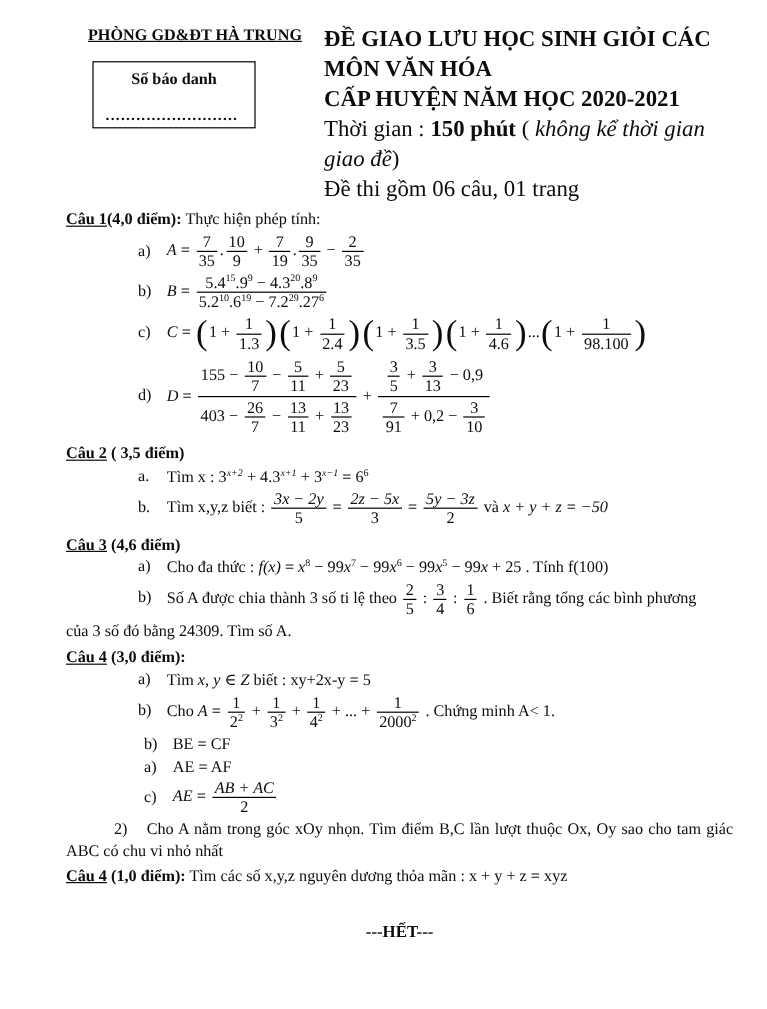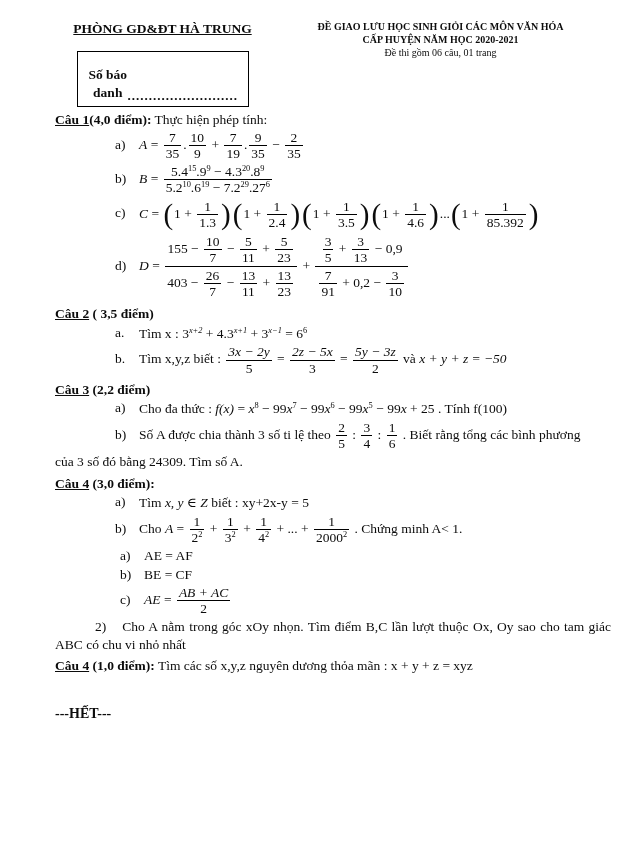--- a/index.html
+++ b/index.html
@@ -6,37 +6,37 @@
   .page{
     width:639px;height:841px;background:#ffffff;box-sizing:border-box;
     padding:12px 28px 0 55px;overflow:hidden;
     font-family:"Liberation Serif","DejaVu Serif",serif;
     font-size:13.5px;color:#0c0c0c;line-height:1.3;
   }
   
   .hdr{display:flex;}
   .hdr-left{width:215px;flex:none;}
   .dept{font-weight:bold;font-size:13.5px;text-align:center;text-decoration:underline;margin-top:8px;}
-  .sbd-box{border:1.6px solid #000;width:172px;height:56px;margin:13px auto 0 22px;
-    padding:5px 10px 4px 10px;display:flex;flex-direction:row;justify-content:space-between;box-sizing:border-box;align-items:flex-end;}
+  .sbd-box{border:1.6px solid #000;width:136px;height:56px;margin:13px auto 0 22px;
+    padding:5px 10px 4px 10px;display:flex;flex-direction:column;justify-content:space-between;box-sizing:border-box;}
   .sbd-label{font-weight:bold;text-align:center;font-size:13.5px;}
   .sbd-dots{font-weight:bold;letter-spacing:1px;font-size:13px;line-height:0.8;}
-  .hdr-right{flex:1;text-align:center;font-size:10px;line-height:1.32;margin-top:8px;}
+  .hdr-right{flex:1;font-size:19px;line-height:1.32;margin-top:8px;}
   .h-title{font-weight:bold;}
   
   .q-head{font-weight:bold;margin-top:4px;}
   .q-label{text-decoration:underline;}
   .q-rest{font-weight:normal;}
   .item{margin:1px 0 1px 60px;}
   .item5{margin:1px 0 1px 65px;}
   .marker{display:inline-block;min-width:18px;margin-right:6px;}
   .para{text-align:justify;margin:1px 0;}
   .marker-num{margin-left:40px;margin-right:16px;}
   .cont-line{margin:1px 0;}
-  .footer{text-align:left;font-weight:bold;margin-top:30px;font-size:14px;}
+  .footer{text-align:center;font-weight:bold;margin-top:30px;font-size:14px;}
   
   .math{display:inline-block;vertical-align:middle;}
   .mi{font-style:italic;}
   sup{font-size:0.62em;line-height:0;}
   .frac{display:inline-block;vertical-align:middle;text-align:center;margin:1px 2px;}
   .frac .num{display:block;border-bottom:1px solid #000;padding:0 2px;line-height:1.12;}
   .frac .den{display:block;padding:0 2px;line-height:1.12;}
   .grp{display:inline-flex;align-items:center;vertical-align:middle;}
   .paren{font-size:2.15em;line-height:0;font-weight:400;padding:0 1px;}
 </style>
@@ -49,20 +49,21 @@
     <div class="hdr-left">
       <div class="dept">PHÒNG GD&amp;ĐT HÀ TRUNG</div>
       <div class="sbd-box">
         <div class="sbd-label">Số báo danh</div>
         <div class="sbd-dots">..........................</div>
       </div>
     </div>
     <div class="hdr-right">
       <div class="h-title">ĐỀ GIAO LƯU HỌC SINH GIỎI CÁC MÔN VĂN HÓA</div>
       <div class="h-title">CẤP HUYỆN NĂM HỌC 2020-2021</div>
+      <div><span>Thời gian : </span><b>150 phút</b><span> ( </span><i>không kể thời gian giao đề</i><span>)</span></div>
       <div>Đề thi gồm 06 câu, 01 trang</div>
     </div>
   </div>
 
   <div class="q-head"><span class="q-label">Câu 1</span><span>(4,0 điểm):</span><span class="q-rest"> Thực hiện phép tính:</span></div>
   <div class="item"><span class="marker">a)</span><span class="math"><span class="mi">A</span><span> = </span><span class="frac"><span class="num"><span>7</span></span><span class="den"><span>35</span></span></span><span>.</span><span class="frac"><span class="num"><span>10</span></span><span class="den"><span>9</span></span></span><span> + </span><span class="frac"><span class="num"><span>7</span></span><span class="den"><span>19</span></span></span><span>.</span><span class="frac"><span class="num"><span>9</span></span><span class="den"><span>35</span></span></span><span> − </span><span class="frac"><span class="num"><span>2</span></span><span class="den"><span>35</span></span></span></span></div>
   <div class="item"><span class="marker">b)</span><span class="math"><span class="mi">B</span><span> = </span><span class="frac"><span class="num"><span><span>5.4</span><sup>15</sup></span><span>.</span><span><span>9</span><sup>9</sup></span><span> − </span><span><span>4.3</span><sup>20</sup></span><span>.</span><span><span>8</span><sup>9</sup></span></span><span class="den"><span><span>5.2</span><sup>10</sup></span><span>.</span><span><span>6</span><sup>19</sup></span><span> − </span><span><span>7.2</span><sup>29</sup></span><span>.</span><span><span>27</span><sup>6</sup></span></span></span></span></div>
   <div class="item"><span class="marker">c)</span><span class="math"><span class="mi">C</span><span> = </span><span class="grp">
           <span class="paren">(</span>
           <span><span>1 + </span><span class="frac"><span class="num"><span>1</span></span><span class="den"><span>1.3</span></span></span></span>
@@ -74,40 +75,40 @@
         </span><span class="grp">
           <span class="paren">(</span>
           <span><span>1 + </span><span class="frac"><span class="num"><span>1</span></span><span class="den"><span>3.5</span></span></span></span>
           <span class="paren">)</span>
         </span><span class="grp">
           <span class="paren">(</span>
           <span><span>1 + </span><span class="frac"><span class="num"><span>1</span></span><span class="den"><span>4.6</span></span></span></span>
           <span class="paren">)</span>
         </span><span>...</span><span class="grp">
           <span class="paren">(</span>
-          <span><span>1 + </span><span class="frac"><span class="num"><span>1</span></span><span class="den"><span>85.392</span></span></span></span>
+          <span><span>1 + </span><span class="frac"><span class="num"><span>1</span></span><span class="den"><span>98.100</span></span></span></span>
           <span class="paren">)</span>
         </span></span></div>
   <div class="item"><span class="marker">d)</span><span class="math"><span class="mi">D</span><span> = </span><span class="frac"><span class="num"><span>155 − </span><span class="frac"><span class="num"><span>10</span></span><span class="den"><span>7</span></span></span><span> − </span><span class="frac"><span class="num"><span>5</span></span><span class="den"><span>11</span></span></span><span> + </span><span class="frac"><span class="num"><span>5</span></span><span class="den"><span>23</span></span></span></span><span class="den"><span>403 − </span><span class="frac"><span class="num"><span>26</span></span><span class="den"><span>7</span></span></span><span> − </span><span class="frac"><span class="num"><span>13</span></span><span class="den"><span>11</span></span></span><span> + </span><span class="frac"><span class="num"><span>13</span></span><span class="den"><span>23</span></span></span></span></span><span> + </span><span class="frac"><span class="num"><span class="frac"><span class="num"><span>3</span></span><span class="den"><span>5</span></span></span><span> + </span><span class="frac"><span class="num"><span>3</span></span><span class="den"><span>13</span></span></span><span> − 0,9</span></span><span class="den"><span class="frac"><span class="num"><span>7</span></span><span class="den"><span>91</span></span></span><span> + 0,2 − </span><span class="frac"><span class="num"><span>3</span></span><span class="den"><span>10</span></span></span></span></span></span></div>
 
   <div class="q-head"><span class="q-label">Câu 2</span><span> ( 3,5 điểm)</span></div>
   <div class="item"><span class="marker">a.</span><span class="math"><span>Tìm x : </span><span><span>3</span><sup class="mi">x+2</sup></span><span> + 4.</span><span><span>3</span><sup class="mi">x+1</sup></span><span> + </span><span><span>3</span><sup class="mi">x−1</sup></span><span> = </span><span><span>6</span><sup>6</sup></span></span></div>
   <div class="item"><span class="marker">b.</span><span class="math"><span>Tìm x,y,z biết : </span><span class="frac"><span class="num"><span class="mi">3x − 2y</span></span><span class="den"><span>5</span></span></span><span> = </span><span class="frac"><span class="num"><span class="mi">2z − 5x</span></span><span class="den"><span>3</span></span></span><span> = </span><span class="frac"><span class="num"><span class="mi">5y − 3z</span></span><span class="den"><span>2</span></span></span><span> và </span><span class="mi">x + y + z = −50</span></span></div>
 
-  <div class="q-head"><span class="q-label">Câu 3</span><span> (2,2 điểm)</span></div>
+  <div class="q-head"><span class="q-label">Câu 3</span><span> (4,6 điểm)</span></div>
   <div class="item"><span class="marker">a)</span><span class="math"><span>Cho đa thức : </span><span class="mi">f(x)</span><span> = </span><span><span class="mi">x</span><sup>8</sup></span><span> − 99</span><span><span class="mi">x</span><sup>7</sup></span><span> − 99</span><span><span class="mi">x</span><sup>6</sup></span><span> − 99</span><span><span class="mi">x</span><sup>5</sup></span><span> − 99</span><span class="mi">x</span><span> + 25 . Tính f(100)</span></span></div>
   <div class="item"><span class="marker">b)</span><span class="math"><span>Số A được chia thành 3 số  ti lệ theo </span><span class="frac"><span class="num"><span>2</span></span><span class="den"><span>5</span></span></span><span> : </span><span class="frac"><span class="num"><span>3</span></span><span class="den"><span>4</span></span></span><span> : </span><span class="frac"><span class="num"><span>1</span></span><span class="den"><span>6</span></span></span><span> . Biết rằng tổng các bình phương</span></span></div>
   <div class="cont-line">của 3 số đó bằng 24309. Tìm số A.</div>
 
   <div class="q-head"><span class="q-label">Câu 4</span><span> (3,0 điểm):</span></div>
   <div class="item"><span class="marker">a)</span><span class="math"><span>Tìm </span><span class="mi">x, y ∈ Z</span><span> biết : xy+2x-y = 5</span></span></div>
   <div class="item"><span class="marker">b)</span><span class="math"><span>Cho </span><span class="mi">A</span><span> = </span><span class="frac"><span class="num"><span>1</span></span><span class="den"><span><span>2</span><sup>2</sup></span></span></span><span> + </span><span class="frac"><span class="num"><span>1</span></span><span class="den"><span><span>3</span><sup>2</sup></span></span></span><span> + </span><span class="frac"><span class="num"><span>1</span></span><span class="den"><span><span>4</span><sup>2</sup></span></span></span><span> + ... + </span><span class="frac"><span class="num"><span>1</span></span><span class="den"><span><span>2000</span><sup>2</sup></span></span></span><span> . Chứng minh A&lt; 1.</span></span></div>
 
+  <div class="item5"><span class="marker">b)</span><span>BE = CF</span></div>
   <div class="item5"><span class="marker">a)</span><span>AE = AF</span></div>
-  <div class="item5"><span class="marker">b)</span><span>BE = CF</span></div>
   <div class="item5"><span class="marker">c)</span><span class="math"><span class="mi">AE</span><span> = </span><span class="frac"><span class="num"><span class="mi">AB + AC</span></span><span class="den"><span>2</span></span></span></span></div>
   <div class="para"><span class="marker-num">2)</span><span>Cho A nằm trong góc xOy nhọn. Tìm điểm B,C lần lượt thuộc Ox, Oy sao cho tam giác ABC có chu vi nhỏ nhất</span></div>
 
   <div class="q-head"><span class="q-label">Câu 4</span><span> (1,0 điểm):</span><span class="q-rest"> Tìm các số x,y,z nguyên dương thỏa mãn : x + y + z = xyz</span></div>
 
   <div class="footer">---HẾT---</div>
 
 </div>
 
 </body></html>

